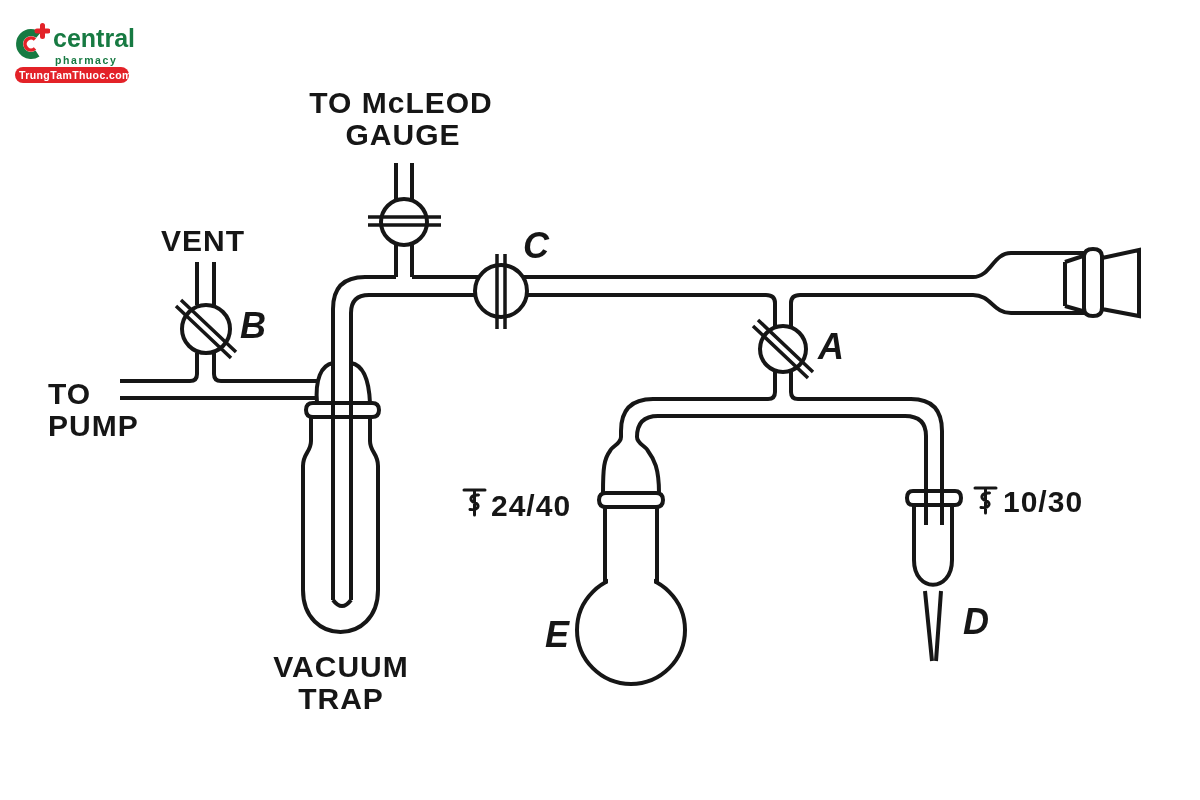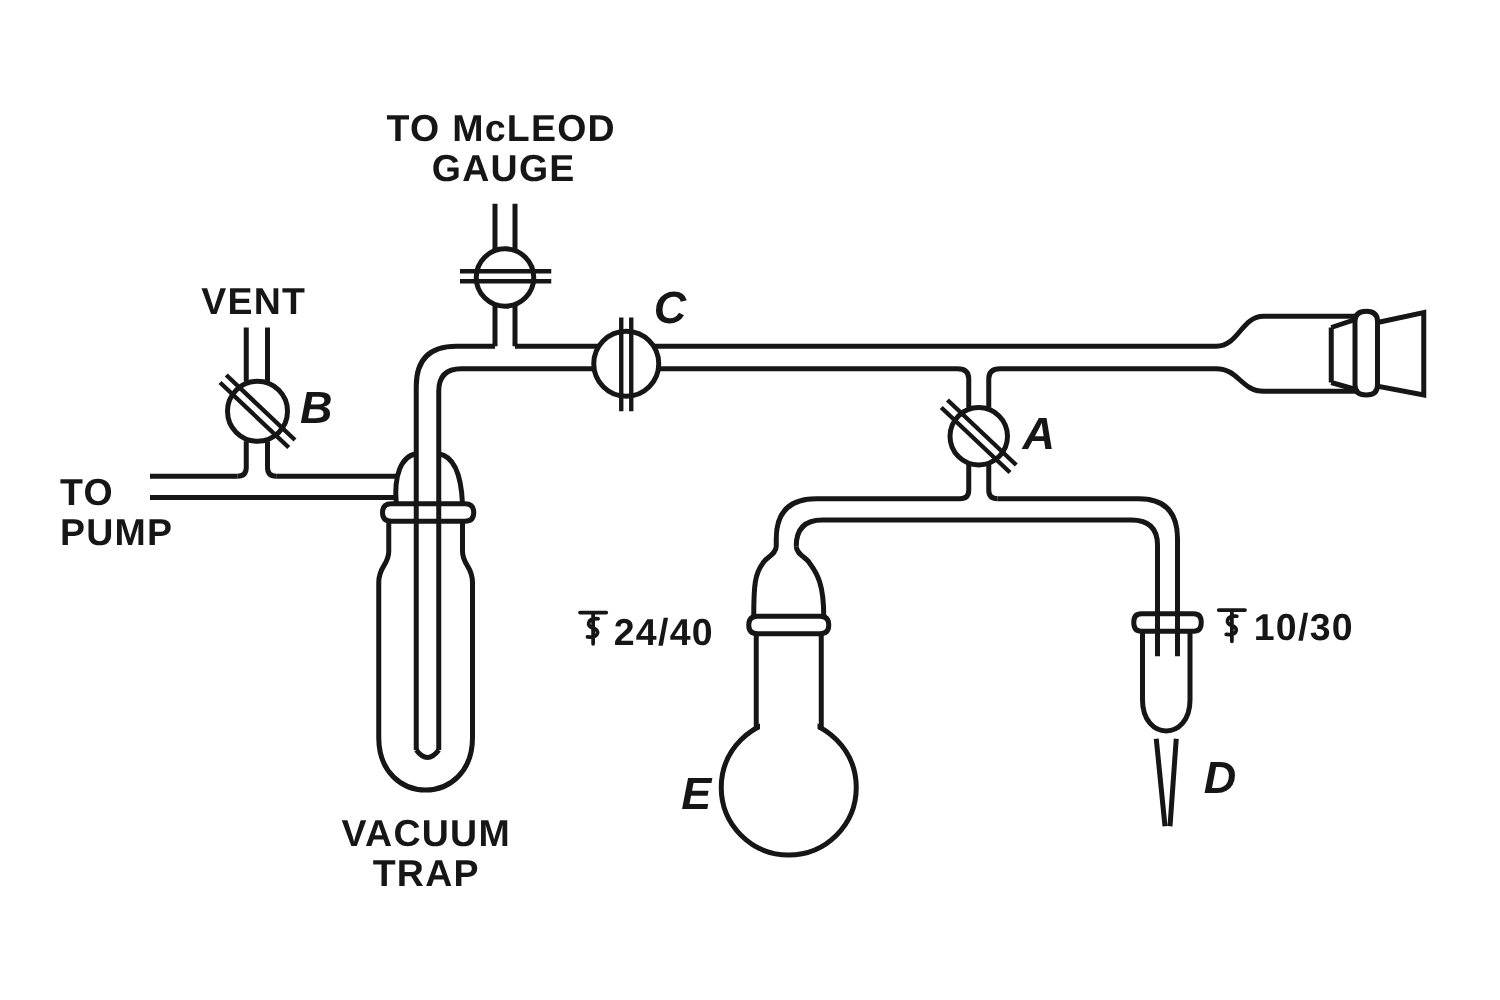--- a/index.html
+++ b/index.html
@@ -20,20 +20,30 @@
   .logo-brand{position:absolute;left:39px;top:6px;font-weight:bold;font-size:25px;color:#177a42;letter-spacing:0px;}
   .logo-sub{position:absolute;left:41px;top:36px;font-size:10.5px;font-weight:bold;color:#177a42;letter-spacing:1.6px;}
   .logo-banner{position:absolute;left:1px;top:49px;width:106px;background:#e32228;color:#ffffff;
                border-radius:9px;text-align:center;font-size:10.5px;font-weight:bold;padding:2px 4px;letter-spacing:0.4px;}
 </style>
 </head>
 <body>
 
 <div class="stage">
 
+  <div class="logo">
+    <svg class="logo-mark" width="36" height="44" viewBox="0 0 36 44">
+      <path d="M24.5,14.2 A11.5,11.5 0 1 0 23.5,32.5" fill="none" stroke="#177a42" stroke-width="7"></path>
+      <path d="M21,18.5 A6,6 0 1 0 21,27.5" fill="none" stroke="#e32228" stroke-width="3.6"></path>
+      <path d="M28.5,4.5 V15.5 M23,10 H34" fill="none" stroke="#e32228" stroke-width="5" stroke-linecap="round"></path>
+    </svg>
+    <div class="logo-brand">central</div>
+    <div class="logo-sub">pharmacy</div>
+    <div class="logo-banner">TrungTamThuoc.com</div>
+  </div>
 
   <svg class="diagram" width="1200" height="800" viewBox="0 0 1200 800">
 
     <g>
       <path class="tube" d="M317,403 C315,380 321,365 333,363"></path>
       <path class="tube" d="M351,363 C363,365 369,380 370,403"></path>
       <path class="glass" d="M313,403 H372 Q379,403 379,410 Q379,417 372,417 H313 Q306,417 306,410 Q306,403 313,403 Z"></path>
       <path class="tube" d="M311,417 V441 C311,452 303,453 303,466 V590 C303,646 378,646 378,590 V466 C378,453 370,452 370,441 V417"></path>
     </g>
 

